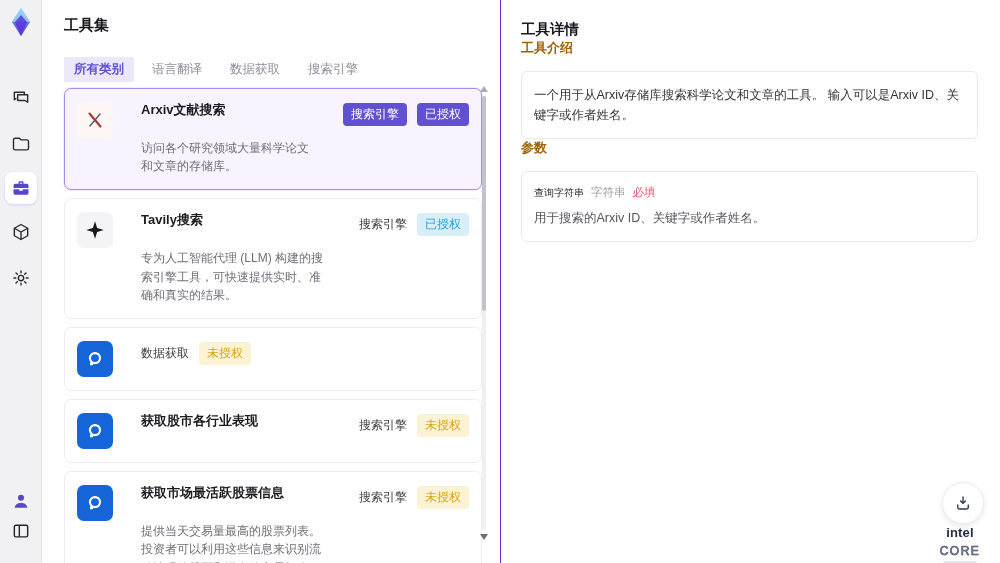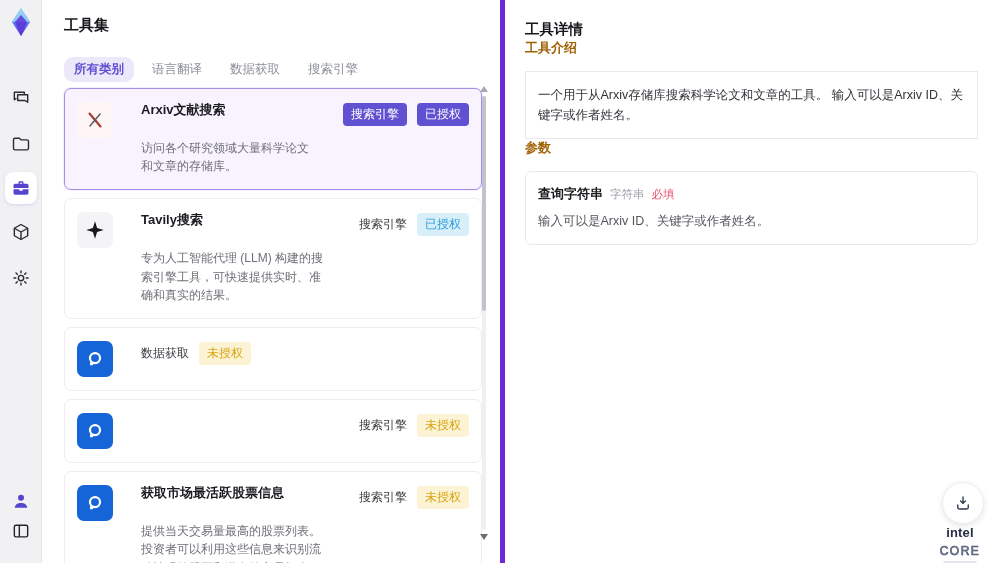--- a/index.html
+++ b/index.html
@@ -10,21 +10,21 @@
   .rail { position:absolute; left:0; top:0; width:42px; height:563px; background:#f1f1f3; border-right:1px solid #e7e7ea; }
   .rail-logo { position:absolute; left:5px; top:6px; width:32px; height:32px; }
   .rail-item { position:absolute; left:5px; width:32px; height:32px; display:flex; align-items:center; justify-content:center; border-radius:8px; cursor:pointer; }
   .rail-item svg { width:20px; height:20px; }
   .rail-item.active { background:#ffffff; box-shadow:0 1px 3px rgba(90,70,210,.18); }
 
   
   .list-panel { position:absolute; left:42px; top:0; width:458px; height:563px; background:#fff; }
   .list-title { position:absolute; left:22px; top:16px; font-size:15px; font-weight:700; color:#17171c; }
   .tabs { position:absolute; left:22px; top:57px; display:flex; gap:8px; align-items:center; }
-  .tab { font-size:12.5px; color:#8b8f99; padding:4px 10px; border-radius:9px; cursor:pointer; white-space:nowrap; }
+  .tab { font-size:12.5px; color:#8b8f99; padding:4px 10px; border-radius:1px; cursor:pointer; white-space:nowrap; }
   .tab.active { background:#ece8fa; color:#6050d2; font-weight:700; }
 
   .cards { position:absolute; left:22px; top:88px; width:418px; }
   .tool-card { display:flex; align-items:flex-start; gap:28px; padding:13px 12px; background:#fff;
     border:1px solid #ededef; border-radius:7px; margin-bottom:8px; cursor:pointer; }
   .tool-card.selected { background:#f8f3fe; border:1.5px solid #a58fe6; box-shadow:0 0 0 1px rgba(165,143,230,.15); }
   .tool-icon { flex:0 0 36px; width:36px; height:36px; border-radius:7px; background:#f4f4f6;
     display:flex; align-items:center; justify-content:center; overflow:hidden; }
   .tool-icon.blue { background:#1565d8; }
   .tool-icon svg { width:22px; height:22px; }
@@ -38,28 +38,28 @@
   .badge-blue { background:#d8effa; color:#2d9fd8; }
   .badge-yellow { background:#fcf3d5; color:#d7a512; }
 
   .scroll-track { position:absolute; left:440px; top:96px; width:4px; height:434px; background:#f0f0f2; border-radius:2px; }
   .scroll-thumb { position:absolute; left:0; top:0; width:4px; height:215px; background:#c2c2cc; border-radius:2px; }
   .scroll-arrow { position:absolute; left:438px; width:0; height:0; border-left:4px solid transparent; border-right:4px solid transparent; }
   .scroll-arrow.up { top:86px; border-bottom:6px solid #a9a9b2; }
   .scroll-arrow.down { top:534px; border-top:6px solid #6d6d76; }
 
   
-  .detail-panel { position:absolute; left:500px; top:0; width:500px; height:563px; background:#fff; border-left:5px solid #6d28d9; }
+  .detail-panel { position:absolute; left:500px; top:0; width:500px; height:563px; background:#fff; border-left:1px solid #6d28d9; }
   .detail-inner { padding:20px 22px 0 20px; }
   .detail-title { font-size:14.5px; font-weight:700; color:#17171c; }
   .section-title { font-size:13px; font-weight:700; color:#a16207; }
-  .intro-box { margin-top:14px; border:1px solid #e9e9ec; border-radius:0; padding:13px 12px; font-size:12.5px; color:#33333a; line-height:1.6; }
+  .intro-box { margin-top:14px; border:1px solid #e9e9ec; border-radius:6px; padding:13px 12px; font-size:12.5px; color:#33333a; line-height:1.6; }
   .param-box { margin-top:14px; border:1px solid #e9e9ec; border-radius:6px; padding:13px 12px; }
   .param-head { display:flex; align-items:baseline; gap:7px; }
-  .param-name { font-size:13px; font-weight:700; color:#1b1b20; }
+  .param-name { font-size:10px; font-weight:400; color:#1b1b20; }
   .param-type { font-size:11.5px; color:#9a9ea8; }
   .param-required { font-size:11.5px; color:#e8506a; }
   .param-desc { margin-top:9px; font-size:12.5px; color:#55555c; line-height:1.5; }
 
   
   .fab { position:absolute; left:942px; top:482px; width:42px; height:42px; border-radius:50%; background:#fff;
     border:1px solid #ededf0; box-shadow:0 2px 6px rgba(0,0,0,.10); display:flex; align-items:center; justify-content:center; cursor:pointer; }
   .fab svg { width:18px; height:18px; }
   .brand { position:absolute; left:928px; top:523px; width:64px; text-align:center; line-height:1.1; }
   .brand .intel { font-size:13px; font-weight:700; color:#252e47; letter-spacing:.2px; }
@@ -185,20 +185,21 @@
     </div>
 
     <div class="tool-card">
       <div class="tool-icon blue">
         <svg viewBox="0 0 24 24" fill="none">
           <circle cx="12" cy="11" r="5.5" stroke="#fff" stroke-width="2.4"></circle>
           <rect x="6.5" y="15.5" width="3.4" height="3.4" rx="0.6" fill="#fff"></rect>
         </svg>
       </div>
       <div class="tool-body">
+        <div class="tool-name">获取股市各行业表现</div>
       </div>
       <div class="tool-meta">
         <span class="cat-text">搜索引擎</span>
         <span class="badge badge-yellow">未授权</span>
       </div>
     </div>
 
     <div class="tool-card">
       <div class="tool-icon blue">
         <svg viewBox="0 0 24 24" fill="none">
@@ -232,21 +233,21 @@
     <div class="section-title">工具介绍</div>
     <div class="intro-box">一个用于从Arxiv存储库搜索科学论文和文章的工具。 输入可以是Arxiv ID、关键字或作者姓名。</div>
 
     <div class="section-title">参数</div>
     <div class="param-box">
       <div class="param-head">
         <span class="param-name">查询字符串</span>
         <span class="param-type">字符串</span>
         <span class="param-required">必填</span>
       </div>
-      <div class="param-desc">输入可以是Arxiv ID、关键字或作者姓名。</div>
+      <div class="param-desc">用于搜索的Arxiv ID、关键字或作者姓名。</div>
     </div>
   </div>
 </div>
 
 <div class="fab">
   <svg viewBox="0 0 24 24" fill="none" stroke="#2e3650" stroke-width="1.8" stroke-linecap="round" stroke-linejoin="round">
     <path d="M12 4v8.5M12 12.5L8.8 9.3M12 12.5l3.2-3.2"></path>
     <path d="M5 14.5v3A2.5 2.5 0 0 0 7.5 20h9a2.5 2.5 0 0 0 2.5-2.5v-3"></path>
   </svg>
 </div>

